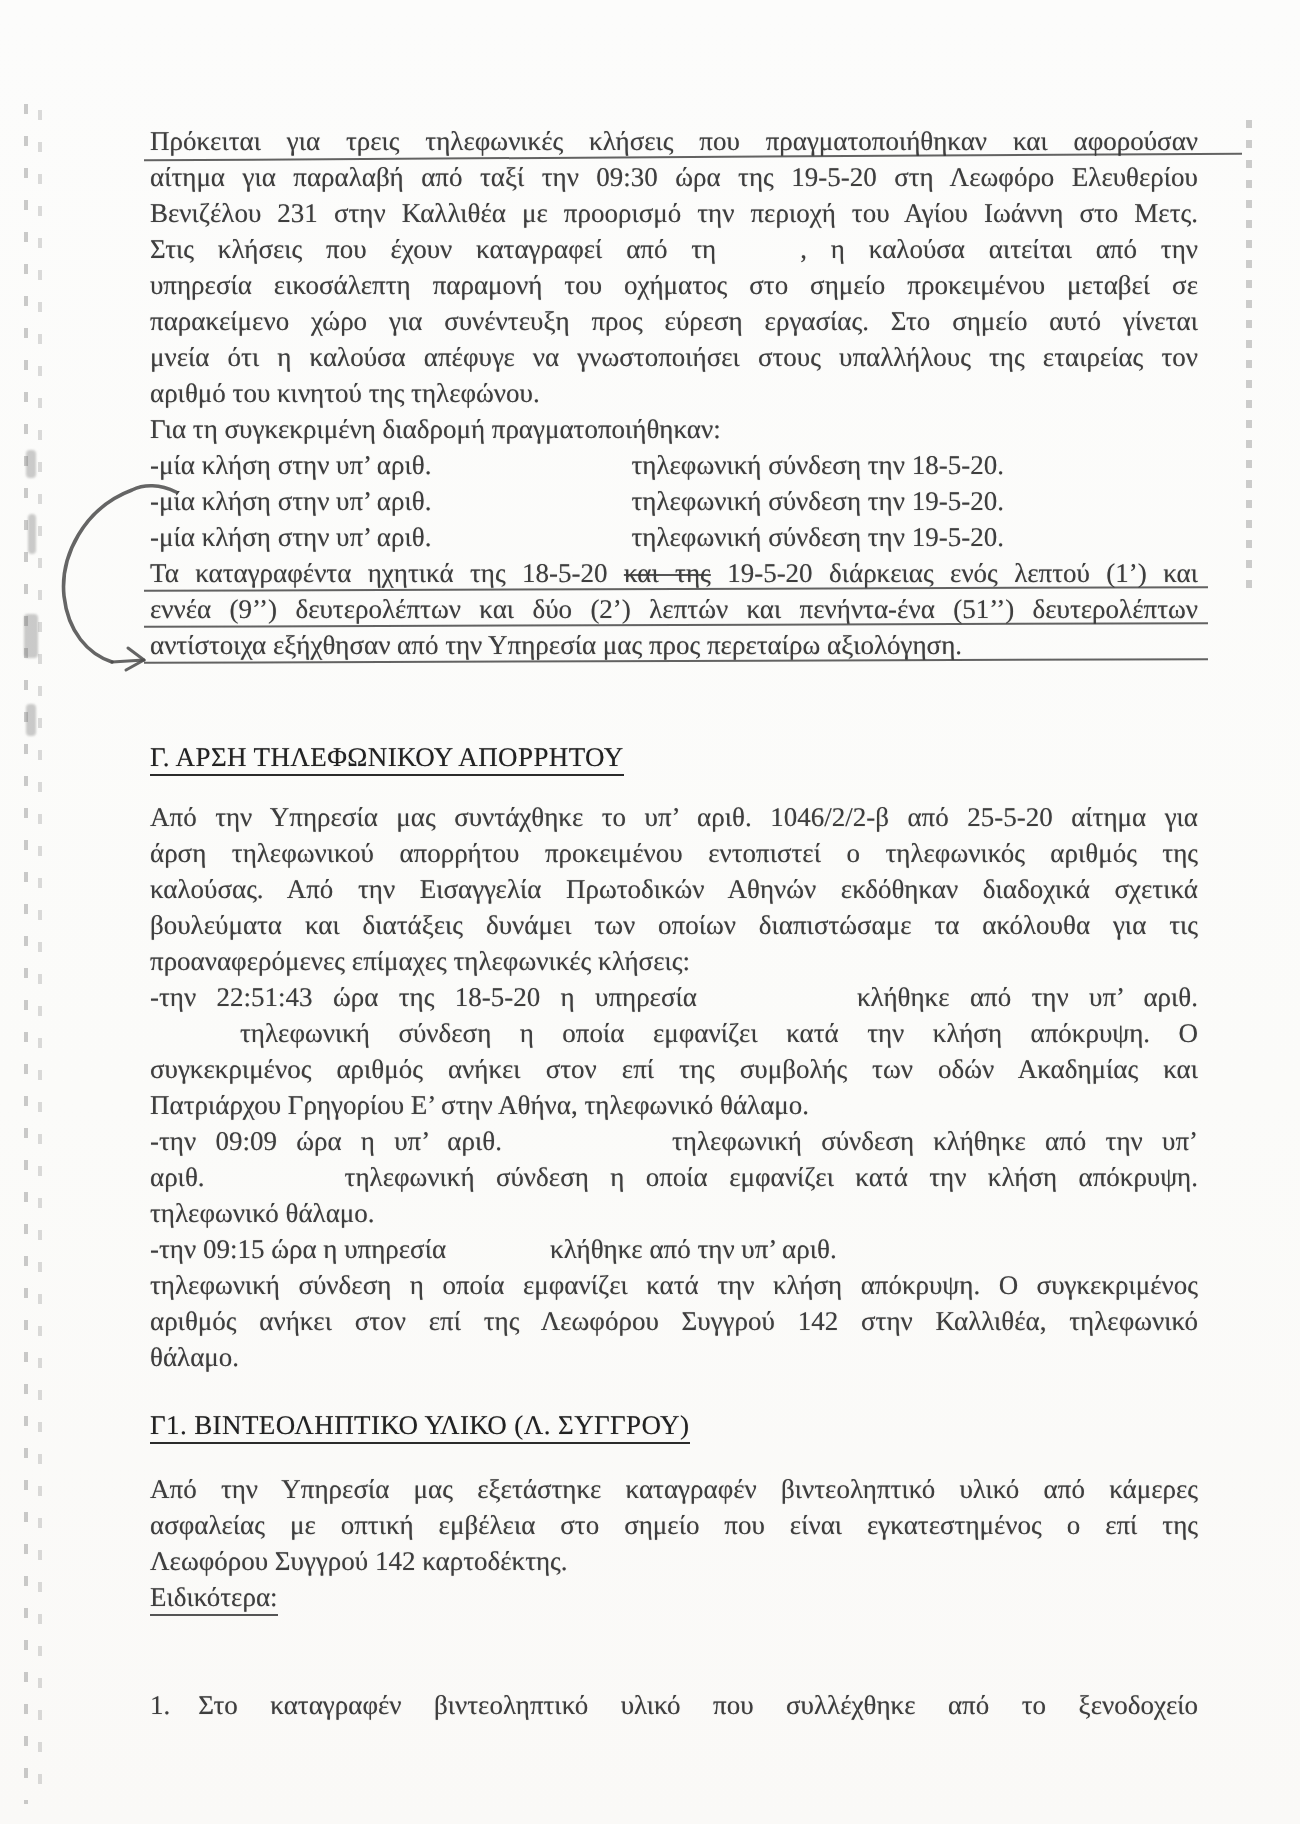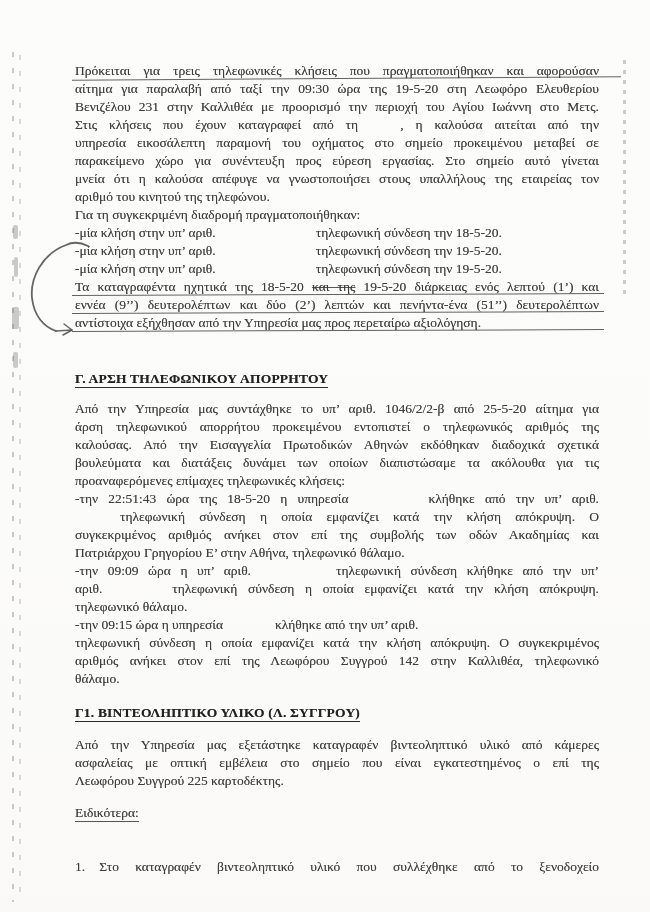--- a/index.html
+++ b/index.html
@@ -42,21 +42,21 @@
   .gap{display:inline-block;height:2px;}
   .hand-u{position:relative;}
   .hand-u::after{
     content:"";position:absolute;left:-3px;right:-5px;bottom:1.5px;
     border-top:1.4px solid rgba(55,55,55,.78);transform:rotate(-.2deg);
   }
   .hu-long::after{right:-22px;transform:rotate(-.35deg);}
   .strike{text-decoration:line-through;text-decoration-thickness:1px;
           text-decoration-color:rgba(60,60,60,.7);}
   .heading .h-text{
-    font-weight:bold;color:#222;letter-spacing:.2px;
+    font-weight:normal;color:#222;letter-spacing:.2px;
     border-bottom:1.6px solid #2b2b2b;padding-bottom:1px;
   }
   .heading.plain .h-text{
     font-weight:normal;color:#3e3e3e;letter-spacing:0;
     border-bottom:1.1px solid #555;
   }
   .hand-bracket{position:absolute;left:26px;top:240px;pointer-events:none;}
 </style>
 </head>
 <body>
@@ -108,23 +108,23 @@
         <div class="line"><span>τηλεφωνικό θάλαμο.</span></div>
         <div class="line"><span>-την 09:15 ώρα η υπηρεσία</span><span class="gap" style="width: 52px;"></span><span>κλήθηκε από την υπ’ αριθ.</span></div>
         <div class="line full"><span>τηλεφωνική σύνδεση η οποία εμφανίζει κατά την κλήση απόκρυψη. Ο συγκεκριμένος</span></div>
         <div class="line full"><span>αριθμός ανήκει στον επί της Λεωφόρου Συγγρού 142 στην Καλλιθέα, τηλεφωνικό</span></div>
         <div class="line"><span>θάλαμο.</span></div>
       </div>
       <div class="block heading" style="margin-top: 16px;"><span class="h-text">Γ1. ΒΙΝΤΕΟΛΗΠΤΙΚΟ ΥΛΙΚΟ (Λ. ΣΥΓΓΡΟΥ)</span></div>
       <div class="block para" style="margin-top: 14px;">
         <div class="line full"><span>Από την Υπηρεσία μας εξετάστηκε καταγραφέν βιντεοληπτικό υλικό από κάμερες</span></div>
         <div class="line full"><span>ασφαλείας με οπτική εμβέλεια στο σημείο που είναι εγκατεστημένος ο επί της</span></div>
-        <div class="line"><span>Λεωφόρου Συγγρού 225 καρτοδέκτης.</span></div>
+        <div class="line"><span>Λεωφόρου Συγγρού 142 καρτοδέκτης.</span></div>
       </div>
-      <div class="block heading plain" style="margin-top: 14px;"><span class="h-text">Ειδικότερα:</span></div>
+      <div class="block heading plain" style=""><span class="h-text">Ειδικότερα:</span></div>
       <div class="block para" style="margin-top: 36px;">
         <div class="line full"><span>1.</span><span class="gap" style="width: 14px;"></span><span>Στο καταγραφέν βιντεοληπτικό υλικό που συλλέχθηκε από το ξενοδοχείο</span></div>
       </div>
     </div>
 
   <svg class="hand-bracket" width="66" height="100" viewBox="0 0 66 100">
     <path d="M62,6 C54,2 46,2 40,5 C16,14 4,38 6,58 C8,76 18,87 30,91" fill="none" stroke="#4a4a4a" stroke-width="1.8" stroke-linecap="round" opacity="0.85"></path>
     <path d="M30,91 L46,90" fill="none" stroke="#4a4a4a" stroke-width="1.6" stroke-linecap="round" opacity="0.85"></path>
     <path d="M46,90 L38,84 M46,90 L37,95" fill="none" stroke="#4a4a4a" stroke-width="1.5" stroke-linecap="round" opacity="0.85"></path>
   </svg>

